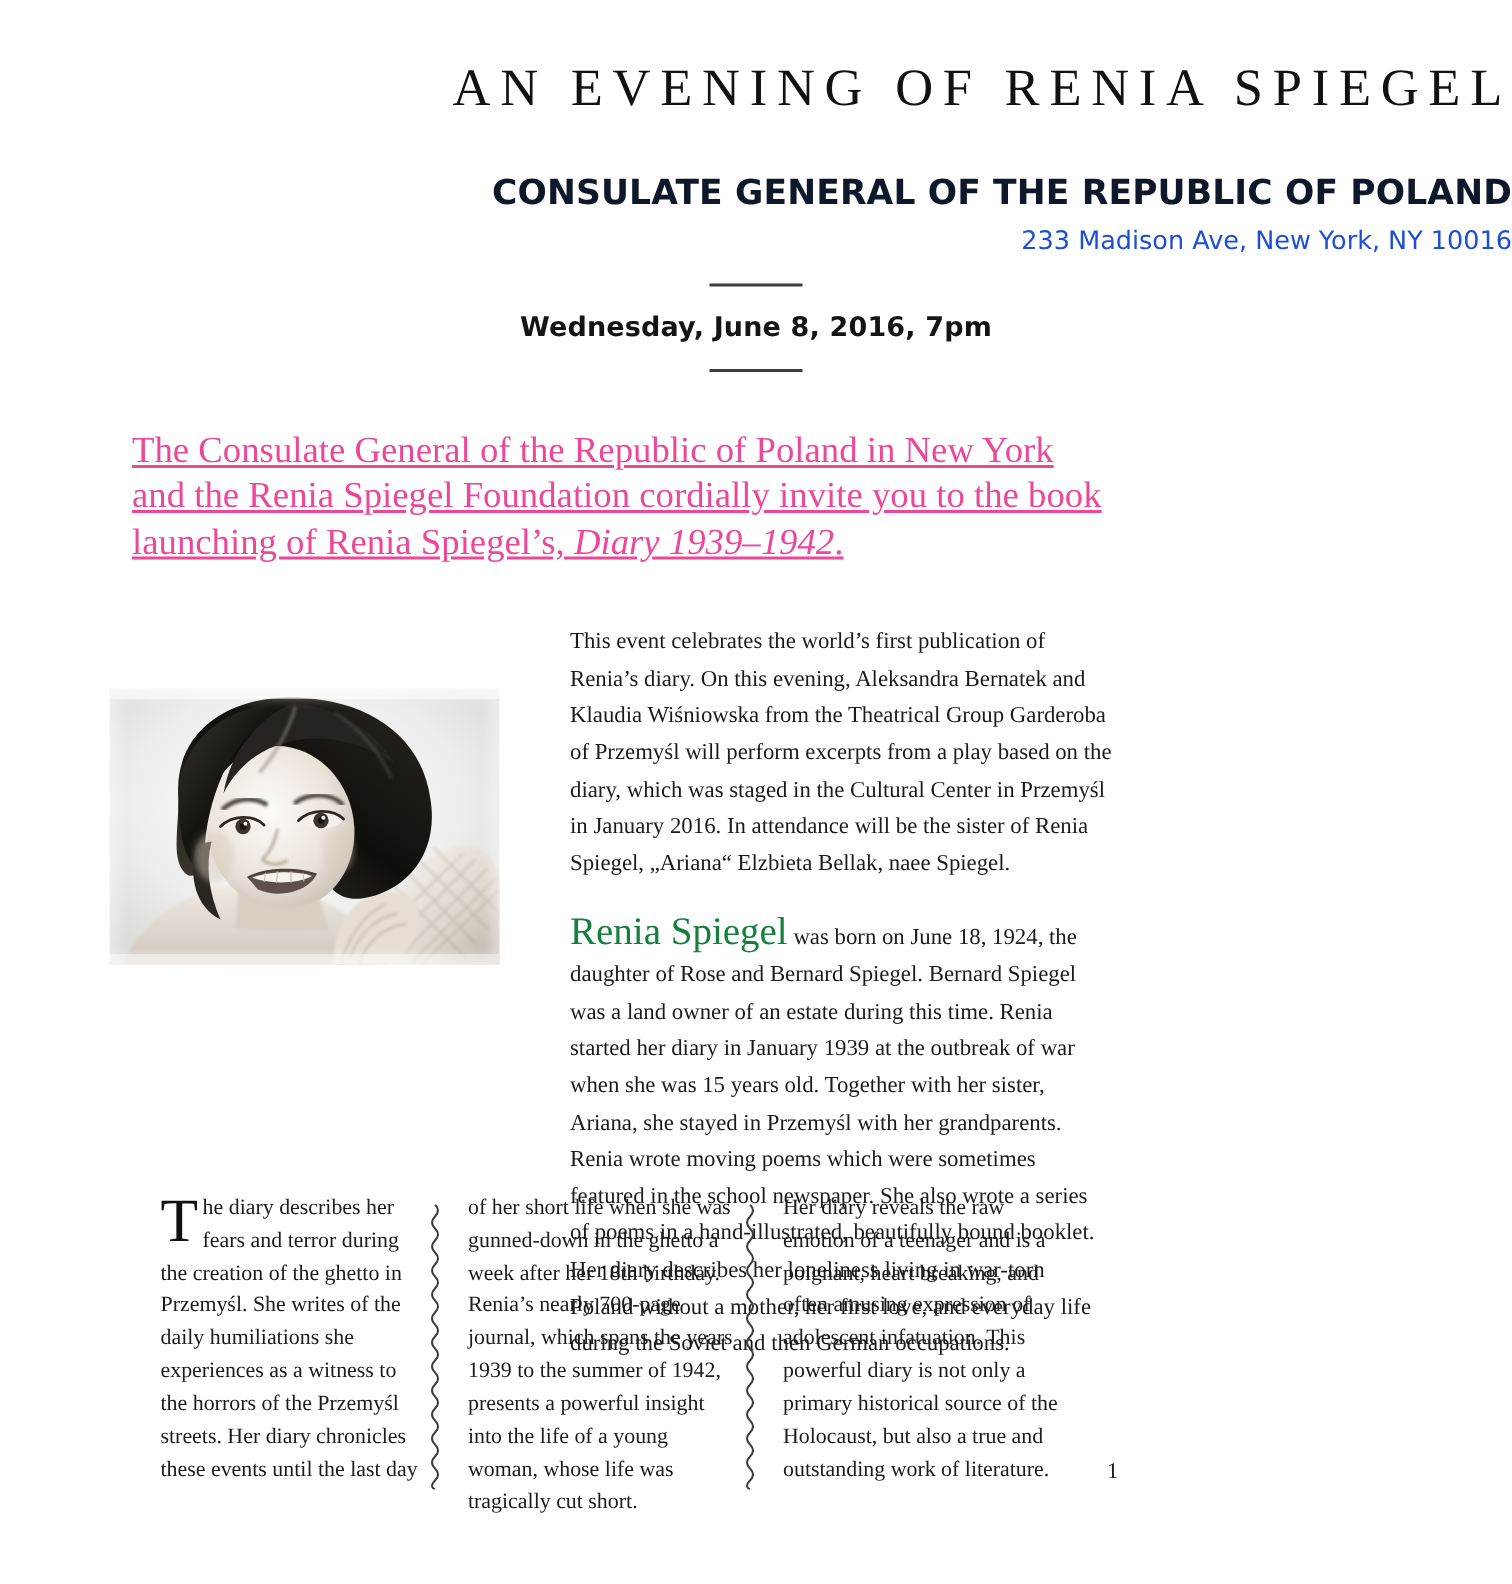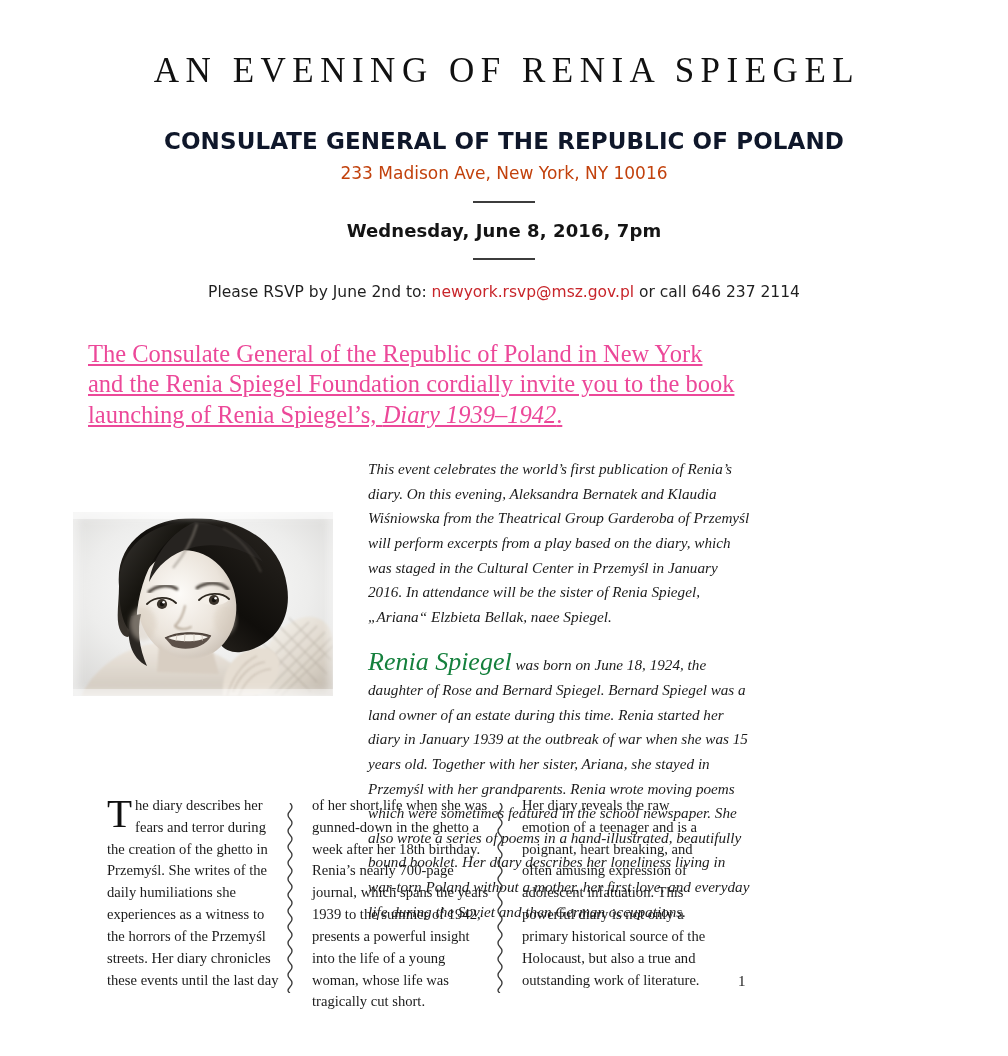--- a/index.html
+++ b/index.html
@@ -18,22 +18,22 @@
 
   .page {
     width: 1008px;
     height: 1056px;
     position: relative;
     background: #fff;
   }
 
   
   .masthead {
-    text-align: center;
-    padding-top: 52px;
+    text-align: right;
+    padding-top: 40px;
   }
   .event-title {
     font-family: "Liberation Serif", serif;
     font-size: 35px;
     letter-spacing: 6.5px;
     color: #111111;
     font-weight: 400;
     line-height: 1.1;
     margin: 0;
     padding: 0 0 0 6px;
@@ -44,21 +44,21 @@
     font-size: 23px;
     font-weight: 700;
     letter-spacing: 0.1px;
     color: #0f172a;
     margin-top: 37px;
   }
   .address-line {
     font-family: "DejaVu Sans", sans-serif;
     font-size: 17px;
     font-weight: 400;
-    color: #c2410c;
+    color: #1d4ed8;
     margin-top: 9px;
   }
 
   .date-row {
     margin-top: 18px;
     display: flex;
     align-items: center;
     justify-content: center;
     gap: 17px;
     flex-direction: column;
@@ -124,21 +124,21 @@
     position: absolute;
     left: 368px;
     top: 0;
     width: 385px;
     font-family: "Liberation Serif", serif;
     font-size: 15.2px;
     line-height: 1.62;
     color: #1b1b1b;
     text-align: left;
   }
-  .right-col p { margin: 0; font-style: italic; }
+  .right-col p { margin: 12px; }
   .bio-para { margin-top: 20px !important; }
   .bio-name {
     color: #15803d;
     font-size: 26px;
     line-height: 1;
   }
 
   
   .tri-section {
     position: absolute;
@@ -199,21 +199,20 @@
     <div class="consulate-line">CONSULATE GENERAL OF THE REPUBLIC OF POLAND</div>
 
     <div class="address-line">233 Madison Ave, New York, NY 10016</div>
 
     <div class="date-row">
       <span class="rule"></span>
       <span class="date-text">Wednesday, June 8, 2016, 7pm</span>
       <span class="rule"></span>
     </div>
 
-    <div class="rsvp-line"><span>Please RSVP by June 2nd to: </span><a class="rsvp-email" href="#">newyork.rsvp@msz.gov.pl</a><span> or call 646 237 2114</span></div>
   </div>
 
   <div class="invite-block"><span>The Consulate General of the Republic of Poland in New York and the Renia Spiegel Foundation cordially invite you to the book launching of Renia Spiegel’s, </span><span class="work-title">Diary 1939–1942</span><span>.</span></div>
 
   <div class="mid-section">
 
     <div class="portrait-frame">
       <svg viewBox="0 0 260 184" xmlns="http://www.w3.org/2000/svg" role="img">
         <defs>
           <radialGradient id="bgGlow" cx="48%" cy="42%" r="78%">

